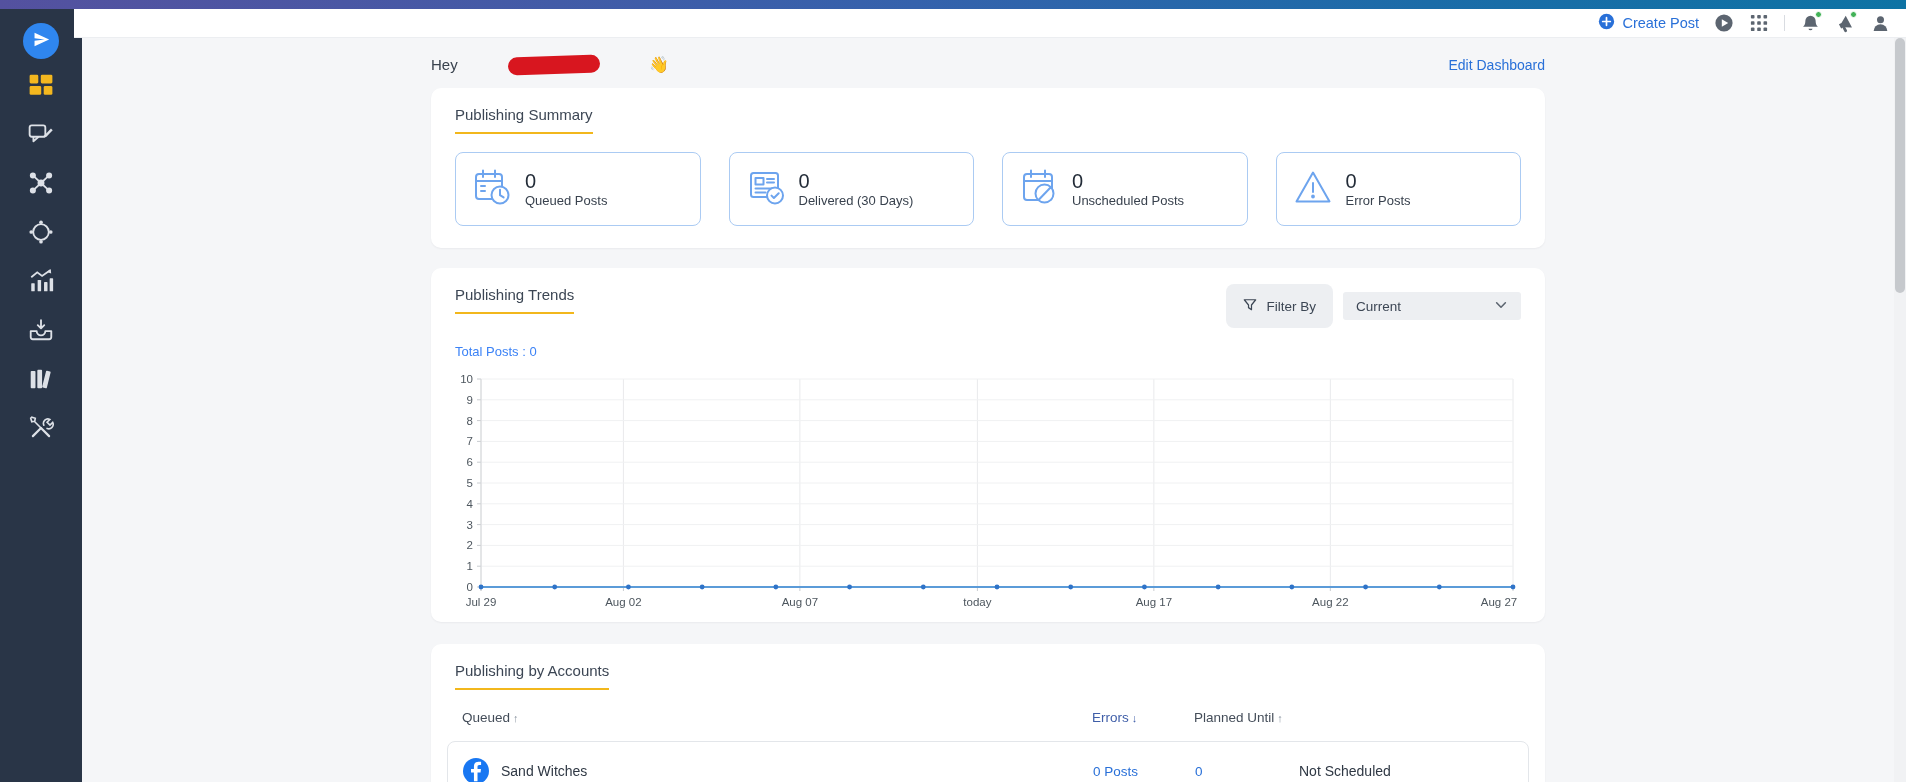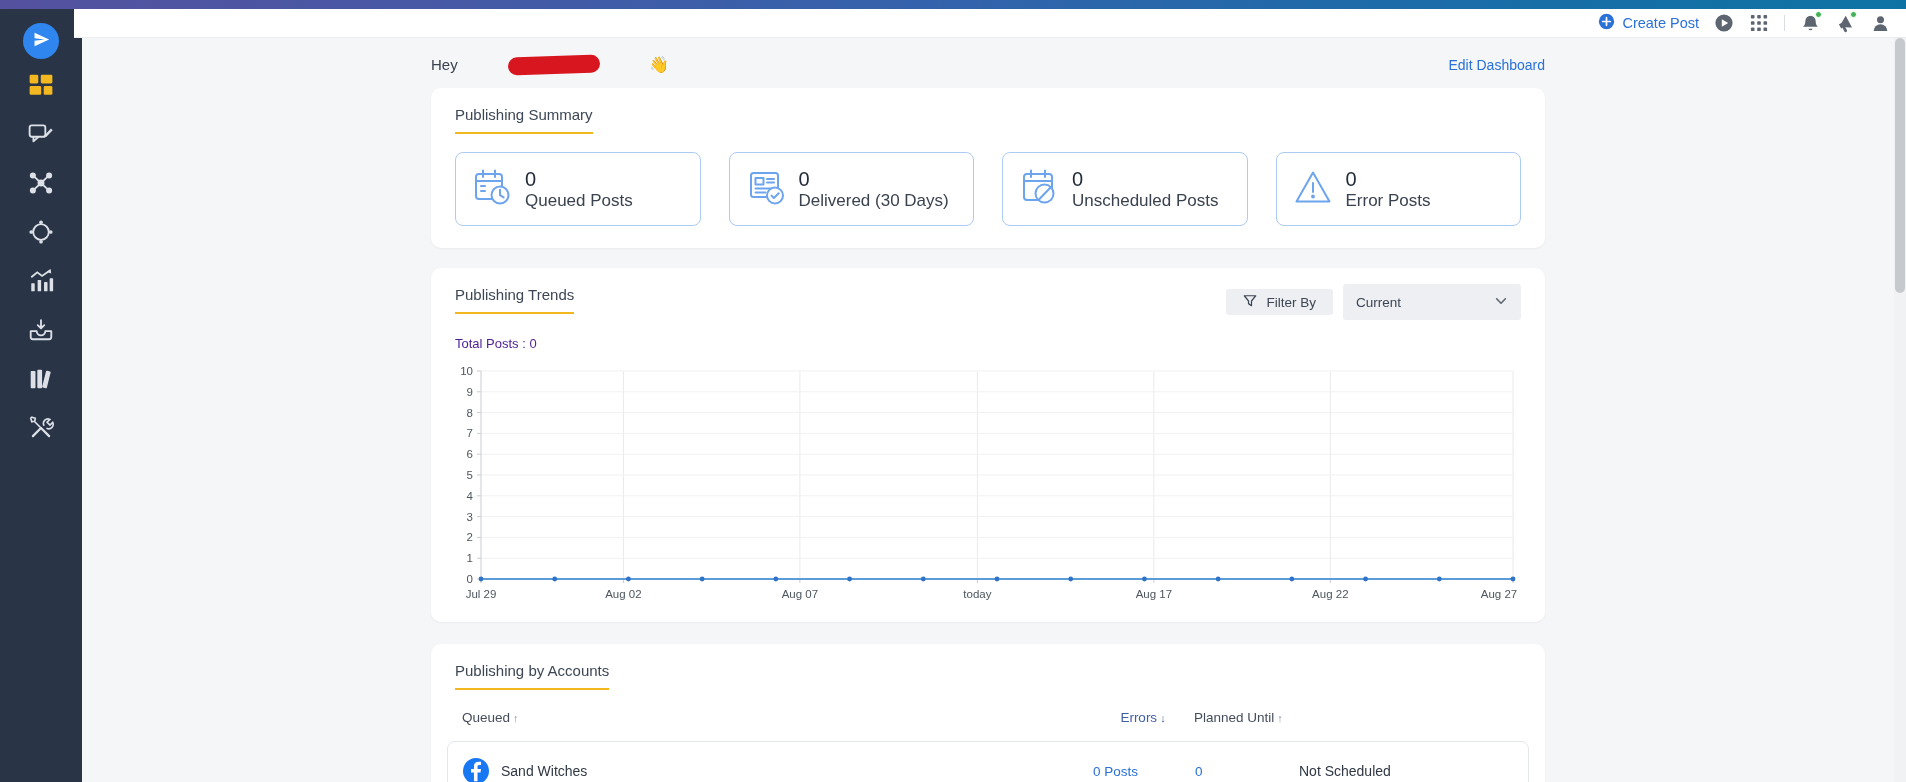--- a/index.html
+++ b/index.html
@@ -42,40 +42,40 @@
   .panel { background:#fff; border-radius:10px; box-shadow:0 1px 2px rgba(16,24,40,.05);
     padding:18px 24px 22px; margin-top:14px; }
   .panel-title { display:inline-block; font-size:15px; color:#3c4654;
     padding-bottom:9px; border-bottom:2px solid #f2b71c; }
   
   .cards { display:flex; gap:28px; margin-top:18px; }
   .card { flex:1; height:74px; border:1px solid #abcbf3; border-radius:8px;
     display:flex; align-items:center; padding:0 16px; gap:13px; cursor:pointer; background:#fff; }
   .card svg { width:40px; height:40px; flex:none; }
   .card-num { font-size:20px; color:#232c38; line-height:1.15; }
-  .card-label { font-size:17px; color:#39424e; }
+  .card-label { font-size:13px; color:#39424e; }
   
   .panel-trends { margin-top:20px; height:354px; }
   .trends-head { display:flex; justify-content:space-between; align-items:flex-start; }
   .trend-controls { display:flex; align-items:center; gap:10px; margin-top:-2px; }
-  .filter-btn { display:flex; align-items:center; gap:9px; background:#edeff2; height:26px;
-    padding:0 17px; font-size:13.5px; color:#3c4654; border-radius:3px; cursor:pointer; }
-  .current-select { width:178px; background:#edeff2; height:36px; padding:0 13px;
+  .filter-btn { display:flex; align-items:center; gap:9px; background:#edeff2; height:44px;
+    padding:0 17px; font-size:13.5px; color:#3c4654; border-radius:8px; cursor:pointer; }
+  .current-select { width:178px; background:#edeff2; height:28px; padding:0 13px;
     display:flex; justify-content:space-between; align-items:center; font-size:13.5px;
     color:#3c4654; border-radius:3px; cursor:pointer; }
-  .total-posts { margin-top:16px; font-size:13px; color:#4c1d95; }
+  .total-posts { margin-top:16px; font-size:13px; color:#3b82f6; }
   .chart-wrap { margin-top:8px; }
   
   .panel-accounts { margin-top:22px; padding:18px 16px 22px; height:220px; }
   .panel-accounts .panel-title { margin-left:8px; }
   .acc-grid { display:grid; grid-template-columns:630px 102px 104px 231px; align-items:center; }
   .acc-head { margin-top:20px; padding-left:15px; font-size:13.5px; color:#444d59; }
   .acc-head .cell { cursor:pointer; }
   .sort-arrow { font-size:11px; color:#8a94a0; margin-left:3px; }
-  .cell-active, .cell-active .sort-arrow { color:#3f5ea8;text-align:center; }
+  .cell-active, .cell-active .sort-arrow { color:#3f5ea8; }
   .rows-box { margin-top:16px; border:1px solid #e3e6ea; border-radius:8px; overflow:hidden; background:#fff; }
   .acc-row { padding-left:15px; height:58px; font-size:14px; color:#2f3844; }
   .acc-name { display:flex; align-items:center; gap:12px; cursor:pointer; }
   .fb-badge { width:26px; height:26px; border-radius:50%; background:#1877f2; display:flex;
     align-items:center; justify-content:center; flex:none; }
   .blue-link { color:#2970d8; cursor:pointer; font-size:13.5px; }
   
   .scrollbar { position:absolute; top:38px; right:0; width:12px; bottom:0; background:#f1f2f4; }
   .scroll-thumb { position:absolute; top:0; left:1px; width:10px; height:255px;
     background:#c6c9cd; border-radius:5px; cursor:pointer; }

